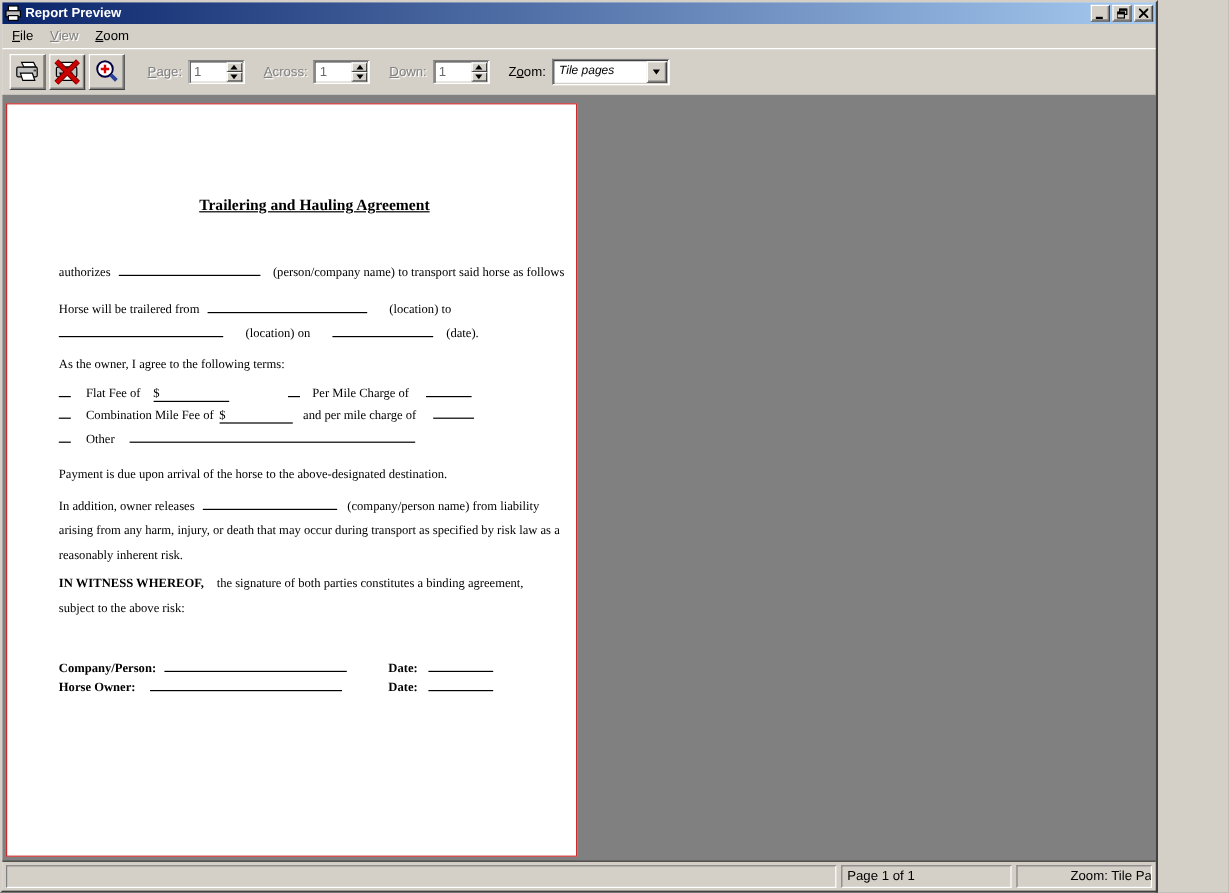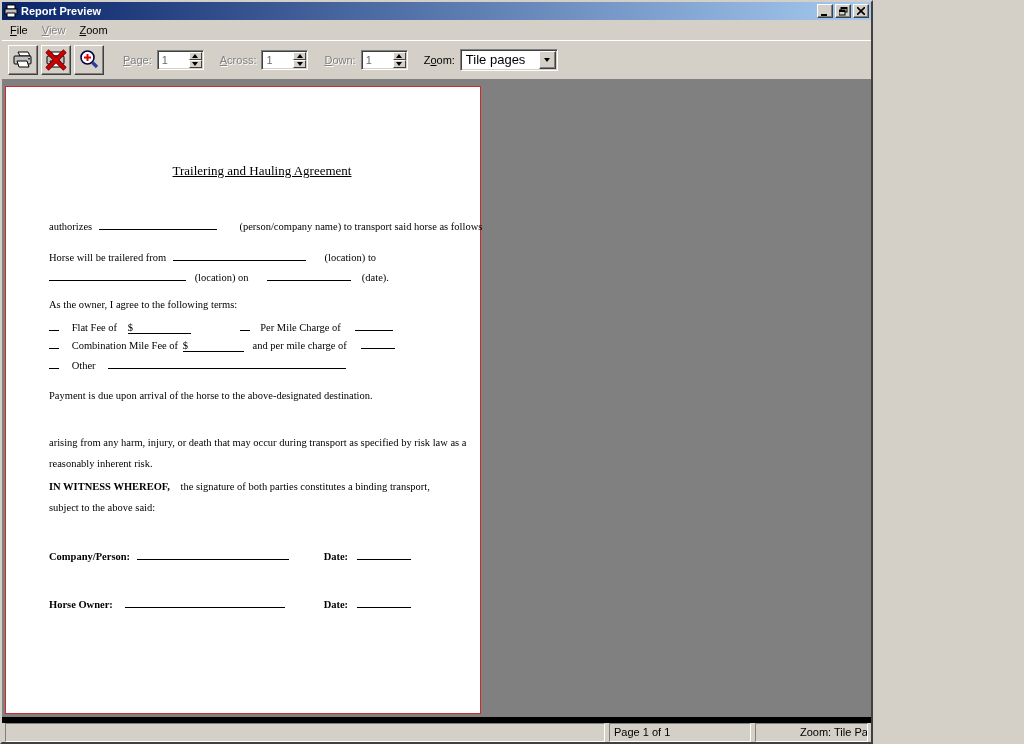--- a/index.html
+++ b/index.html
@@ -1,20 +1,20 @@
 <!DOCTYPE html>
 <html><head>
 <meta charset="utf-8">
 <style>
   * { margin:0; padding:0; box-sizing:border-box; }
   html,body { width:1024px; height:744px; overflow:hidden; }
   body { font-family:"Liberation Sans", sans-serif; background:#d4d0c8; }
 
   .window {
-    width:873px; height:744px;
+    width:965px; height:744px;
     border:2px solid;
     border-color:#d4d0c8 #404040 #404040 #d4d0c8;
     box-shadow: inset 1px 1px 0 #ffffff, inset -1px -1px 0 #808080;
     display:flex; flex-direction:column;
     background:#d4d0c8;
   }
 
   
   .titlebar {
     height:18px; flex:0 0 18px;
@@ -70,49 +70,49 @@
     display:flex; align-items:center; justify-content:center; padding:0;
   }
   .arrow-up { width:0; height:0; border-left:3px solid transparent; border-right:3px solid transparent; border-bottom:4px solid #000; }
   .arrow-down { width:0; height:0; border-left:3px solid transparent; border-right:3px solid transparent; border-top:4px solid #000; }
   .combobox {
     display:inline-flex; width:98px; height:22px; background:#ffffff;
     border:1px solid; border-color:#808080 #ffffff #ffffff #808080;
     box-shadow: inset 1px 1px 0 #404040, inset -1px -1px 0 #d4d0c8;
     align-items:center;
   }
-  .combo-value { flex:1; font-size:13px; padding-left:5px; color:#000; white-space:nowrap; }
+  .combo-value { flex:1; font-size:10px; padding-left:5px; color:#000; white-space:nowrap;font-style:italic; }
   .combo-btn {
     width:17px; height:18px; margin:1px; background:#d4d0c8;
     border:1px solid; border-color:#ffffff #404040 #404040 #ffffff;
     box-shadow: inset -1px -1px 0 #808080;
     display:flex; align-items:center; justify-content:center; padding:0;
   }
 
   
   .preview { flex:1 1 auto; background:#808080; position:relative; overflow:hidden; }
   .page {
     position:absolute; left:3px; top:6px; width:476px; height:628px;
     background:#ffffff; border:1px solid #cc2b2b;
     font-family:"Liberation Serif", serif; font-size:10.5px; color:#000;
   }
   .doc-title {
     position:absolute; top:76px; left:0; right:0; text-align:center; padding-left:38px;
-    font-size:13px; font-weight:normal; text-decoration:underline; white-space:nowrap;
+    font-size:13px; font-weight:bold; text-decoration:underline; white-space:nowrap;
   }
   .doc-line { position:absolute; left:43px; white-space:nowrap; }
   .blank { display:inline-block; height:9px; border-bottom:1px solid #000; }
   .dollar-blank { display:inline-block; border-bottom:1px solid #000; }
   .b { font-weight:bold; }
   .sig-left { display:inline-block; width:272px; }
 
   
   .statusbar {
     height:25px; flex:0 0 25px; background:#d4d0c8;
-    border-top:6px solid #000000;
+    border-top:1px solid #000000;
     display:flex; align-items:center; gap:4px; padding:0 3px;
     font-size:11px;
   }
   .sb-panel {
     height:19px;
     border:1px solid; border-color:#808080 #ffffff #ffffff #808080;
     padding:2px 4px 0 4px; white-space:nowrap; overflow:hidden;
   }
   .sb-main { flex:1 1 auto; }
   .sb-page { flex:0 0 142px; }
@@ -242,32 +242,32 @@
 
   <div class="preview">
     <div class="page">
 
       <div class="doc-title">Trailering and Hauling Agreement</div>
 
 
       <div class="doc-line" style="top:134px">
         <span>authorizes</span>
         <span class="blank" style="width:118px;margin-left:4px"></span>
-        <span style="margin-left:20px">(person/company name) to transport said horse as follows</span>
+        <span style="margin-left:8px">(person/company name) to transport said horse as follows</span>
       </div>
 
       <div class="doc-line" style="top:165px">
         <span>Horse will be trailered from</span>
         <span class="blank" style="width:133px;margin-left:4px"></span>
         <span style="margin-left:16px">(location) to</span>
       </div>
 
       <div class="doc-line" style="top:185px">
         <span class="blank" style="width:137px"></span>
-        <span style="margin-left:6px">(location) on</span>
+        <span style="margin-left:16px">(location) on</span>
         <span class="blank" style="width:84px;margin-left:16px"></span>
         <span style="margin-left:8px">(date).</span>
       </div>
 
       <div class="doc-line" style="top:212px">As the owner, I agree to the following terms:</div>
 
       <div class="doc-line" style="top:235px">
         <span class="blank" style="width:10px"></span>
         <span style="margin-left:10px">Flat Fee of</span>
         <span class="dollar-blank" style="padding-right:58px;margin-left:8px">$</span>
@@ -285,40 +285,45 @@
       </div>
 
       <div class="doc-line" style="top:273px">
         <span class="blank" style="width:10px"></span>
         <span style="margin-left:10px">Other</span>
         <span class="blank" style="width:238px;margin-left:10px"></span>
       </div>
 
       <div class="doc-line" style="top:303px">Payment is due upon arrival of the horse to the above-designated destination.</div>
 
+      <div class="doc-line" style="top:329px">
+        <span>In addition, owner releases</span>
+        <span class="blank" style="width:112px;margin-left:4px"></span>
+        <span style="margin-left:6px">(company/person name) from liability</span>
+      </div>
 
       <div class="doc-line" style="top:350px">arising from any harm, injury, or death that may occur during transport as specified by risk law as a</div>
       <div class="doc-line" style="top:371px">reasonably inherent risk.</div>
 
       <div class="doc-line" style="top:394px">
         <span class="b">IN WITNESS WHEREOF,</span>
-        <span style="margin-left:8px">the signature of both parties constitutes a binding transport,</span>
-      </div>
-      <div class="doc-line" style="top:415px">subject to the above said:</div>
+        <span style="margin-left:8px">the signature of both parties constitutes a binding agreement,</span>
+      </div>
+      <div class="doc-line" style="top:415px">subject to the above risk:</div>
 
       <div class="doc-line" style="top:464px">
         <span class="sig-left">
           <span class="b">Company/Person:</span>
           <span class="blank" style="width:152px;margin-left:4px"></span>
         </span>
         <span class="b">Date:</span>
         <span class="blank" style="width:54px;margin-left:6px"></span>
       </div>
 
-      <div class="doc-line" style="top:512px">
+      <div class="doc-line" style="top:480px">
         <span class="sig-left">
           <span class="b">Horse Owner:</span>
           <span class="blank" style="width:160px;margin-left:10px"></span>
         </span>
         <span class="b">Date:</span>
         <span class="blank" style="width:54px;margin-left:6px"></span>
       </div>
 
     </div>
   </div>

